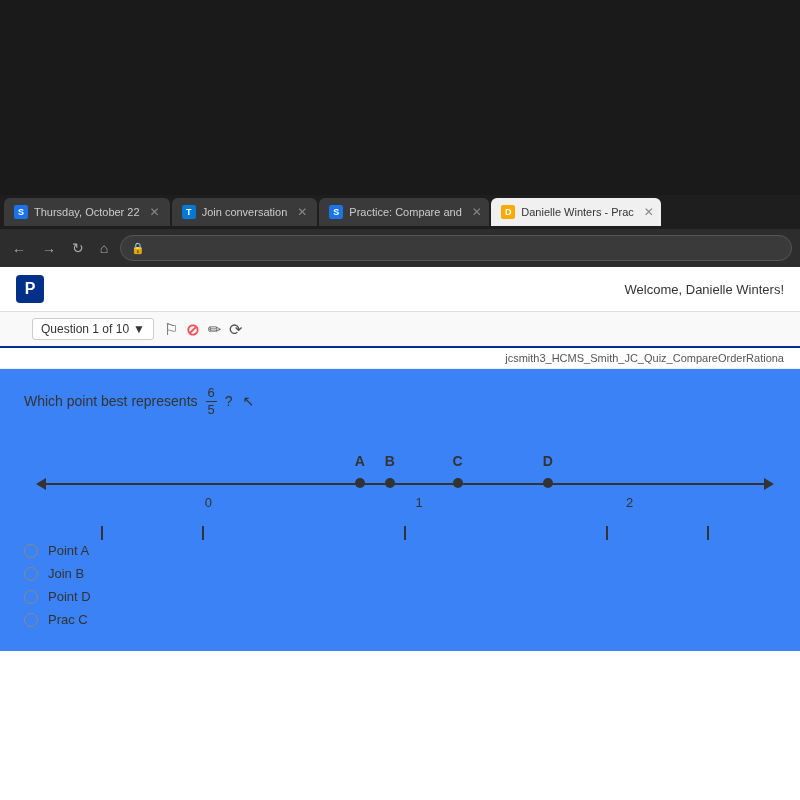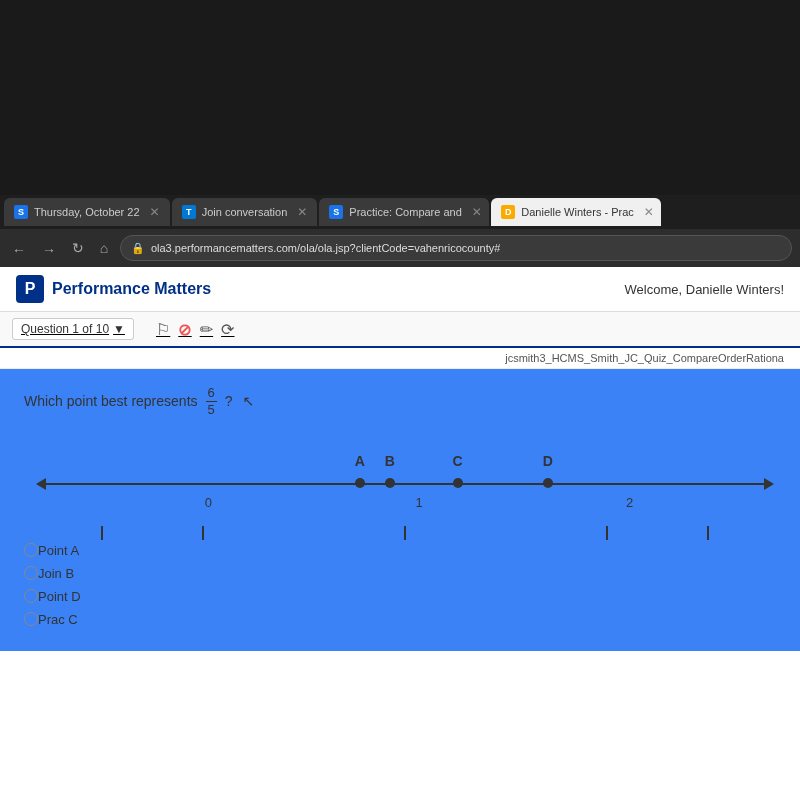--- a/index.html
+++ b/index.html
@@ -156,27 +156,26 @@
     }
 
     .pm-welcome {
       font-size: 13px;
       color: #333;
       margin-left: 48px;
     }
 
     
     .question-bar {
-      padding: 6px 12px;
-      display: flex;
-      align-items: center;
-      gap: 22px;
+      padding: 6px 32px;
+      display: flex;
+      align-items: center;
+      gap: 10px;
       border-bottom: 2px solid #003087;
       background: #f9f9f9;
-      text-decoration: underline;
     }
 
     .question-counter {
       background: #fff;
       border: 1px solid #ccc;
       border-radius: 3px;
       padding: 3px 8px;
       font-size: 12px;
       color: #333;
       display: flex;
@@ -315,21 +314,22 @@
       transform: translateX(-50%);
     }
 
     
     .answer-choices {
       margin-top: 10px;
     }
 
     .answer-choice {
       display: flex;
-      align-items: flex-start;
+      align-items: center;
+      gap: 10px;
       margin-bottom: 8px;
       font-size: 13px;
       color: #333;
       cursor: pointer;
     }
 
     .radio-circle {
       width: 14px;
       height: 14px;
       border: 1.5px solid #888;
@@ -367,33 +367,31 @@
     </div>
   </div>
 
   <div class="address-bar-row">
     <span class="nav-btn">←</span>
     <span class="nav-btn">→</span>
     <span class="nav-btn">↻</span>
     <span class="nav-btn">⌂</span>
     <div class="address-bar">
       <span class="lock-icon">🔒</span>
-      <span class="address-text">ola3.performancematters.com/ola/ola.jsp?clientCode=vahenricocounty#</span>
     </div>
   </div>
 </div>
 
 <div class="page-content">
 
   <div class="pm-header">
     <div class="pm-logo">
       <div class="pm-logo-icon">
         <span>P</span>
       </div>
-      <span class="pm-logo-text">Performance Matters</span>
     </div>
     <span class="pm-welcome">Welcome, Danielle Winters!</span>
   </div>
 
   <div class="question-bar">
     <div class="question-counter">
       <span>Question 1 of 10</span>
       <span>▼</span>
     </div>
     <div class="toolbar-icons">

